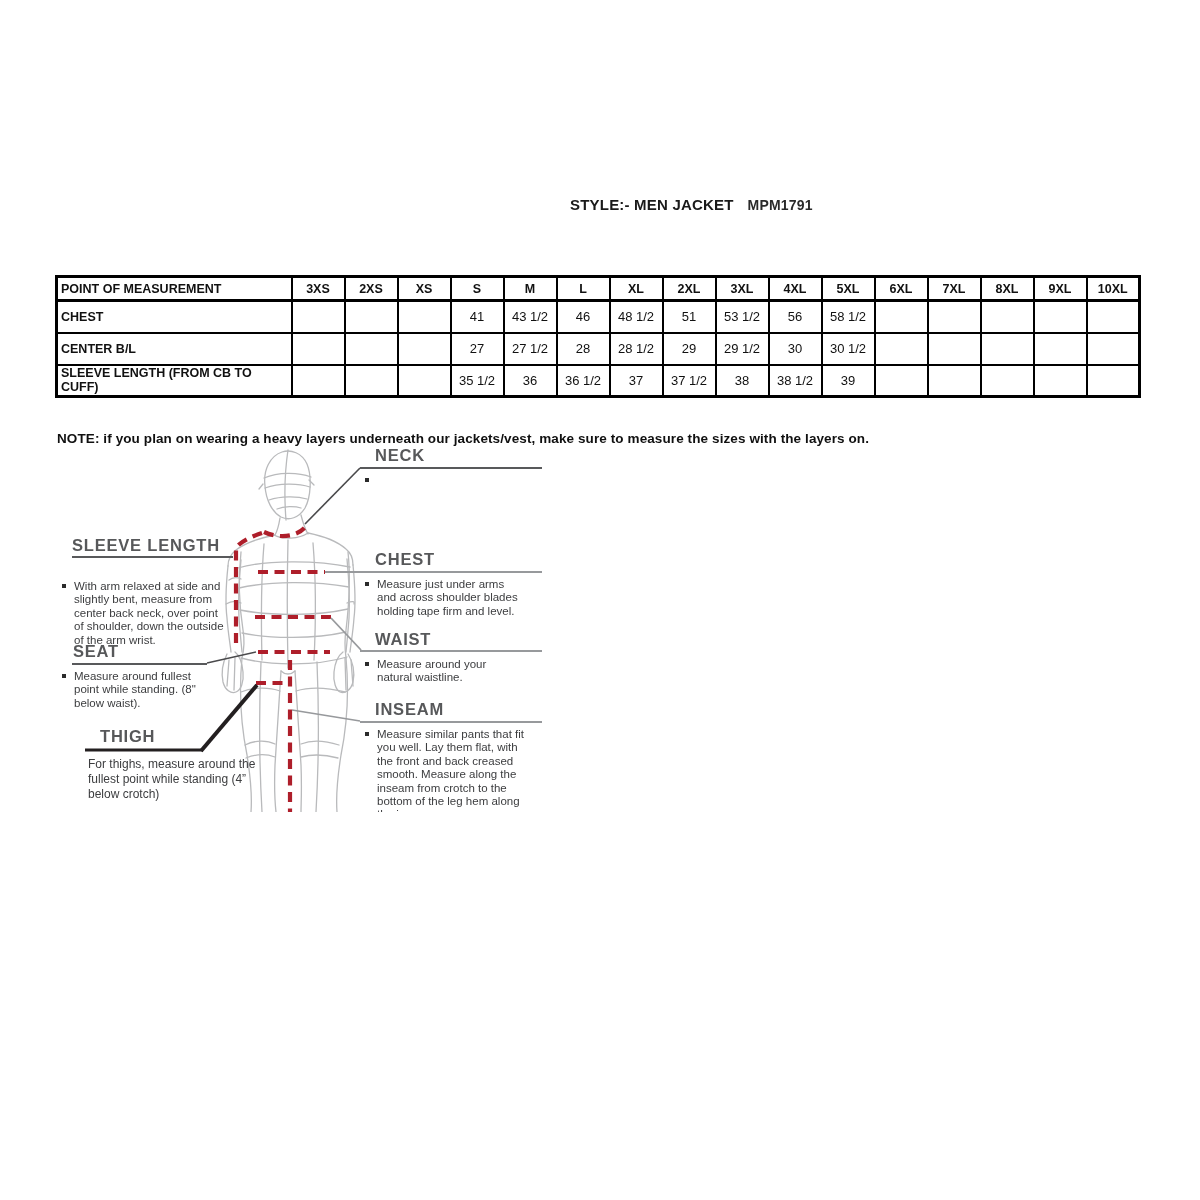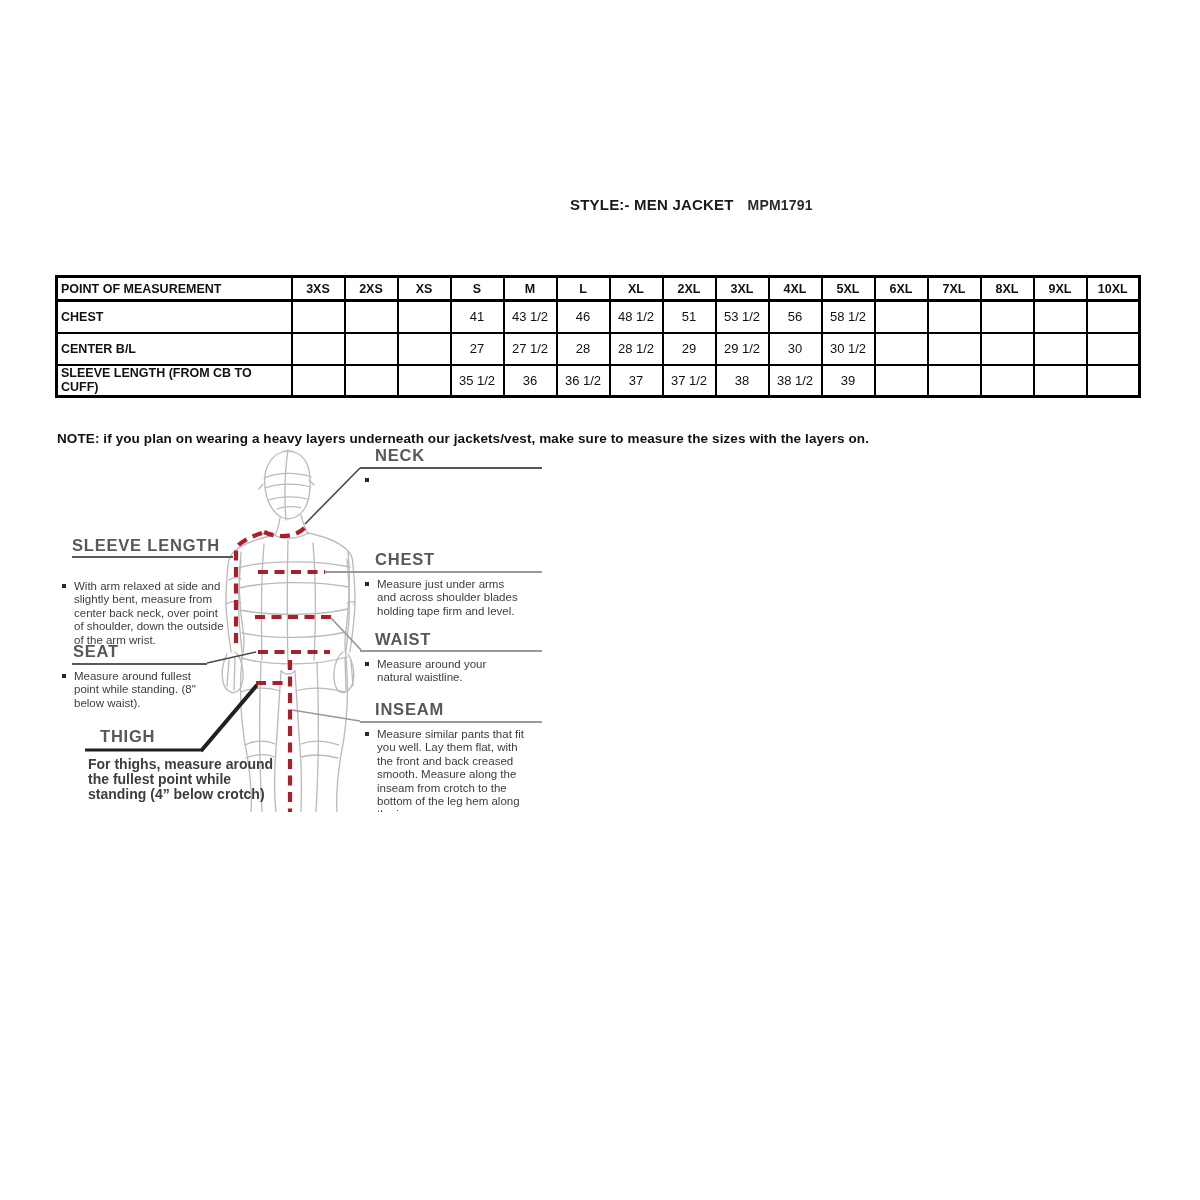--- a/index.html
+++ b/index.html
@@ -25,21 +25,21 @@
 
   
   .guide { position:absolute; left:55px; top:440px; width:500px; height:372px; overflow:hidden; }
   .guide svg { position:absolute; left:0; top:0; }
 
   .gsec { position:absolute; }
   .gsec .ghead { font-size:16.5px; font-weight:bold; color:#57585a; letter-spacing:.8px; white-space:nowrap; }
   .gbody { position:absolute; font-size:11.5px; line-height:13.4px; color:#3c3d3f; }
   .gbody.bulleted { padding-left:13px; }
   .gbody .sq { position:absolute; left:1px; top:4px; width:4px; height:4px; background:#2b2b2b; }
-  .gbody.thigh-text { font-size:14px; line-height:15px;font-weight:bold; }
+  .gbody.thigh-text { font-size:12px; line-height:15px; }
 </style>
 </head>
 <body>
 
 <div id="page">
 
   <div class="doc-title">
     <span class="style-label">STYLE:- MEN JACKET</span><span class="style-code">MPM1791</span>
   </div>
 

